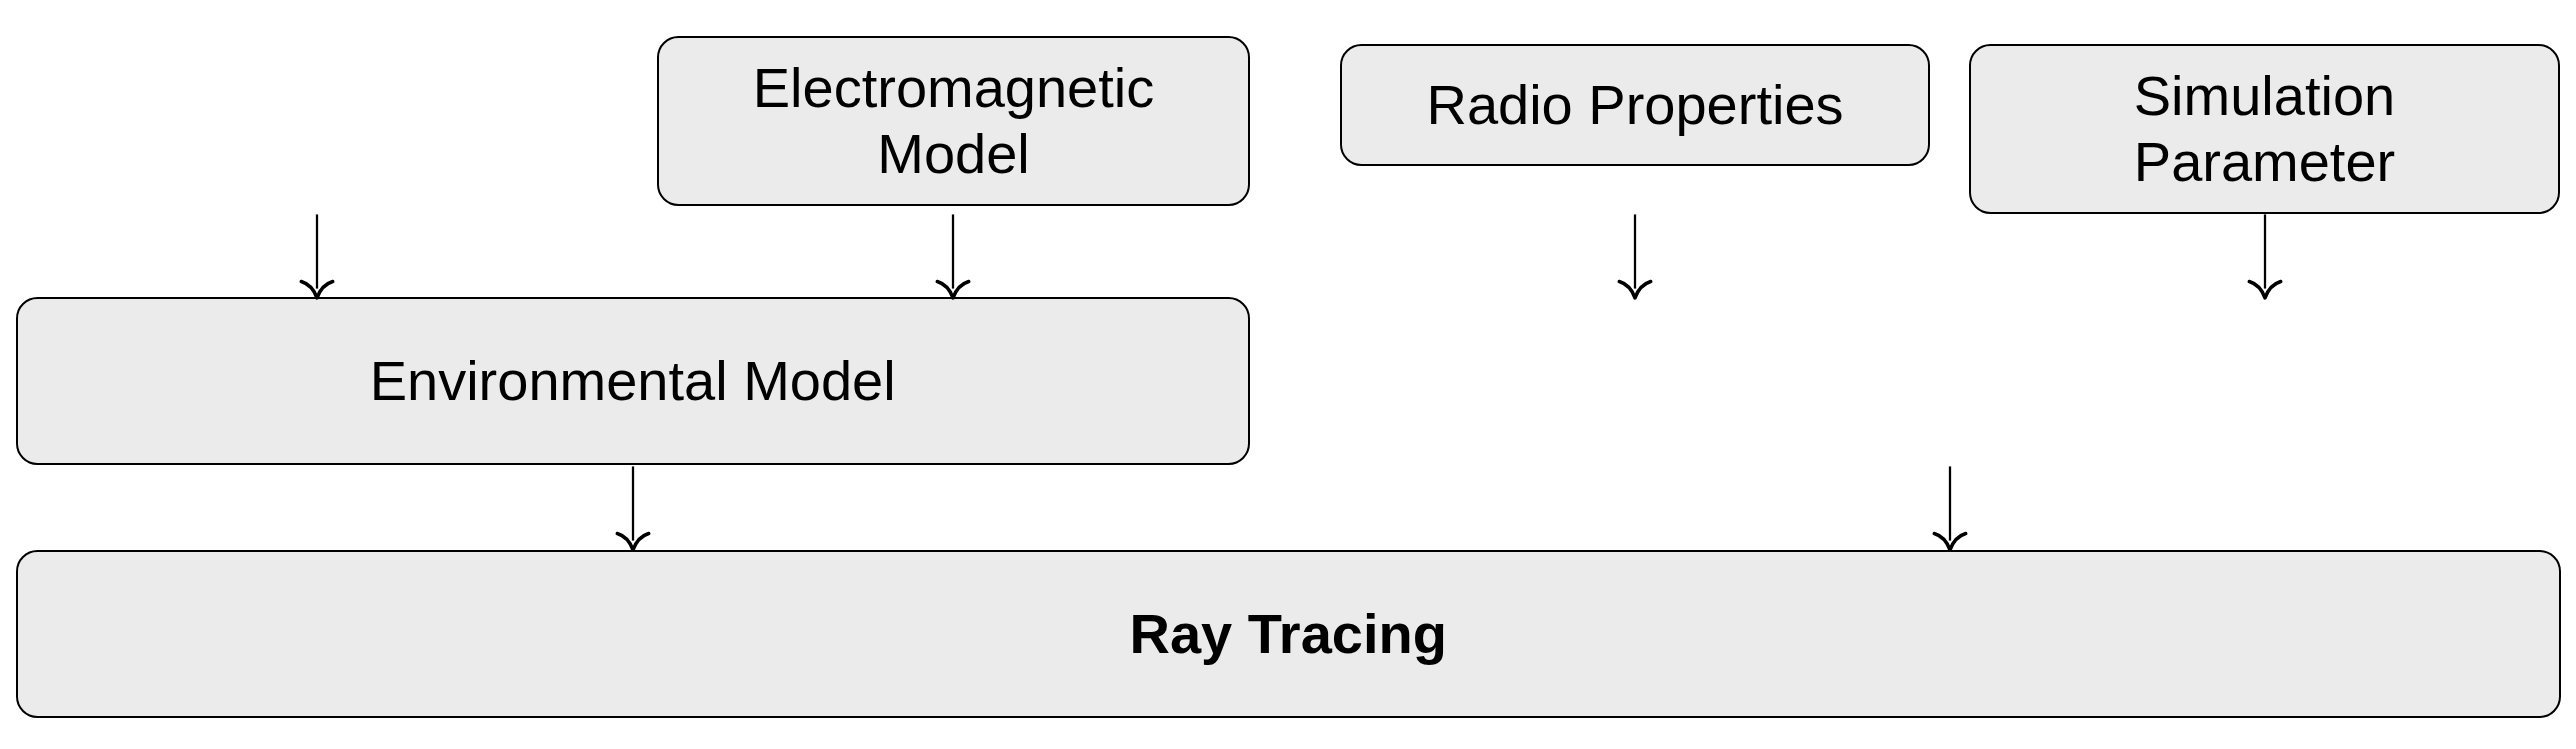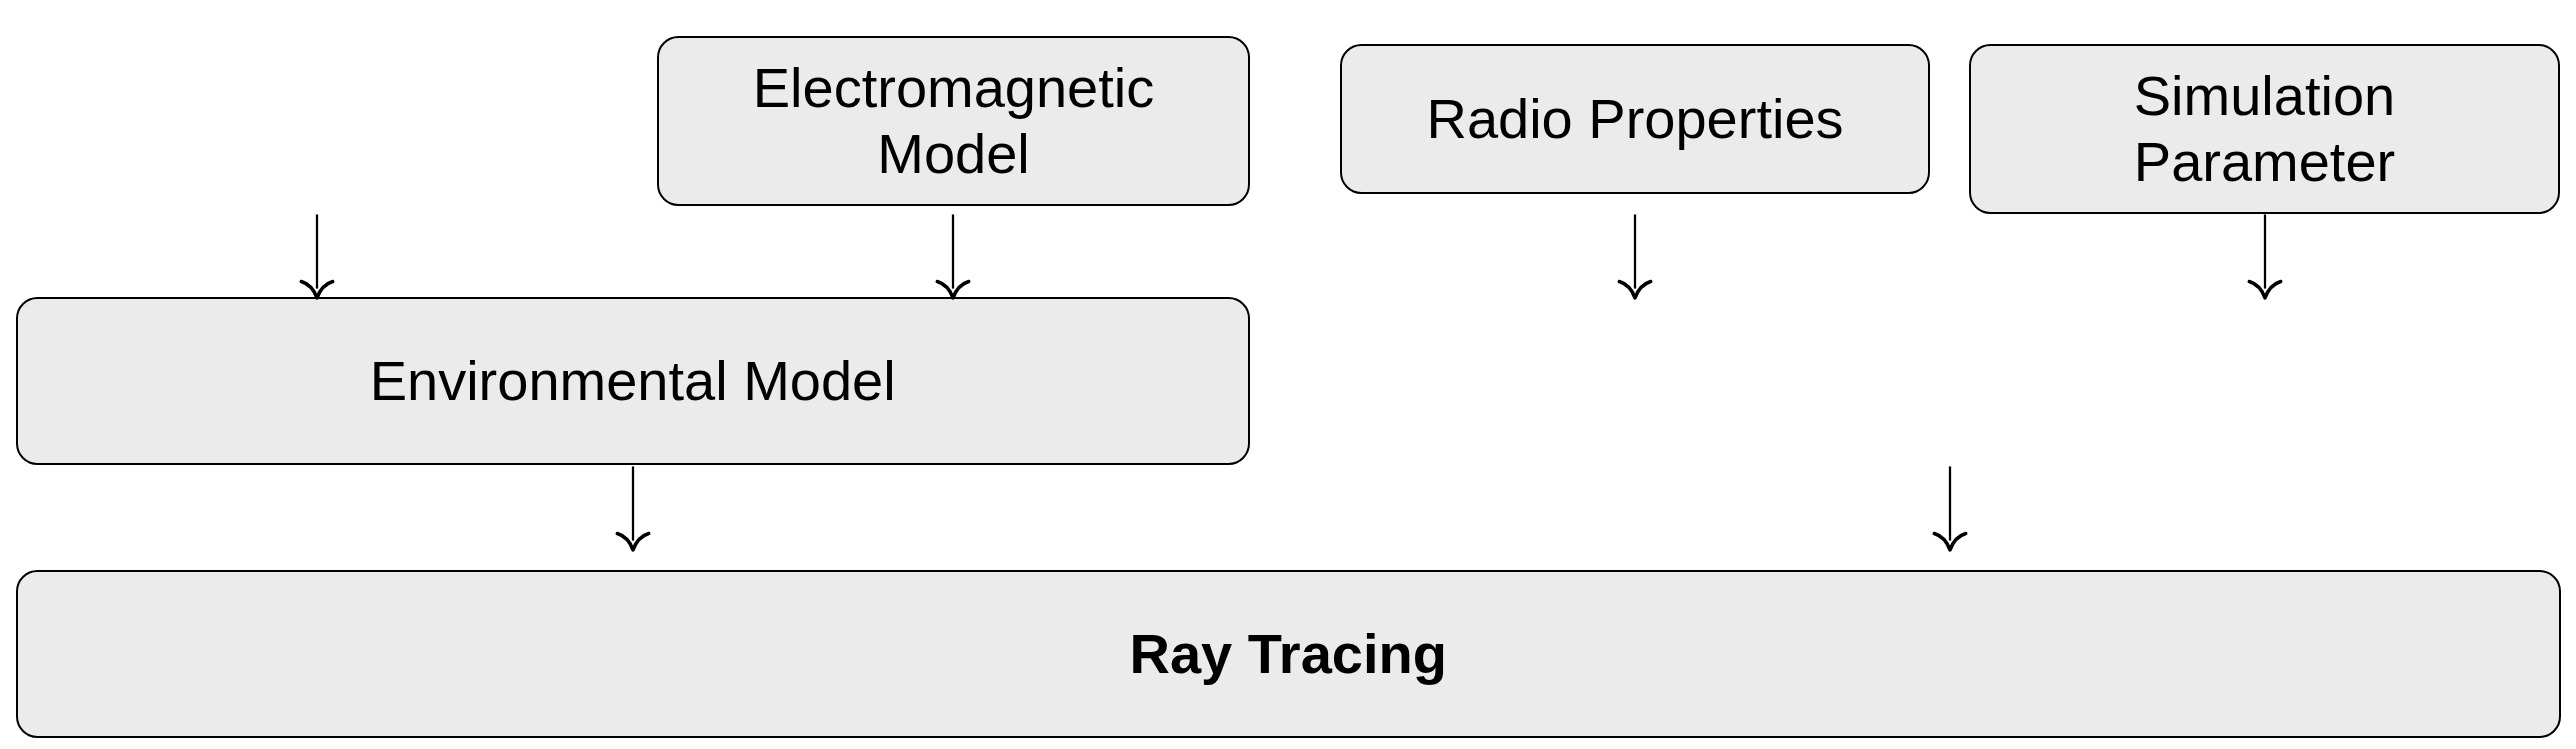--- a/index.html
+++ b/index.html
@@ -23,26 +23,26 @@
     border-radius: 21.4px;
     display: flex;
     align-items: center;
     justify-content: center;
     text-align: center;
     font-size: 56px;
     line-height: 66px;
     padding: 0 36px;
   }
   .node .lbl { display: block; }
-  .node.bold { font-weight: bold; margin-top: 20px; }
+  .node.bold { font-weight: bold; }
 
   
   #n-geometry        { left: 15.7px;   top: 44px;  width: 603px;  height: 170px; }
   #n-electromagnetic { left: 657px;  top: 36px;  width: 593px;  height: 170px; }
-  #n-radioprops      { left: 1340px; top: 44px;  width: 590px;  height: 150px; }
+  #n-radioprops      { left: 1340px; top: 44px;  width: 590px;  height: 122px; }
   #n-simparam        { left: 1969px; top: 44px;  width: 591px;  height: 170px; }
   
   #n-environmental   { left: 15.7px;   top: 297px; width: 1234px; height: 168px; }
   #n-radiomodel      { left: 1340px; top: 297px; width: 1221px; height: 168px; }
   
   #n-raytracing      { left: 15.7px;   top: 550px; width: 2545px; height: 168px; }
 
   .arrow {
     position: absolute;
     width: 40px;

